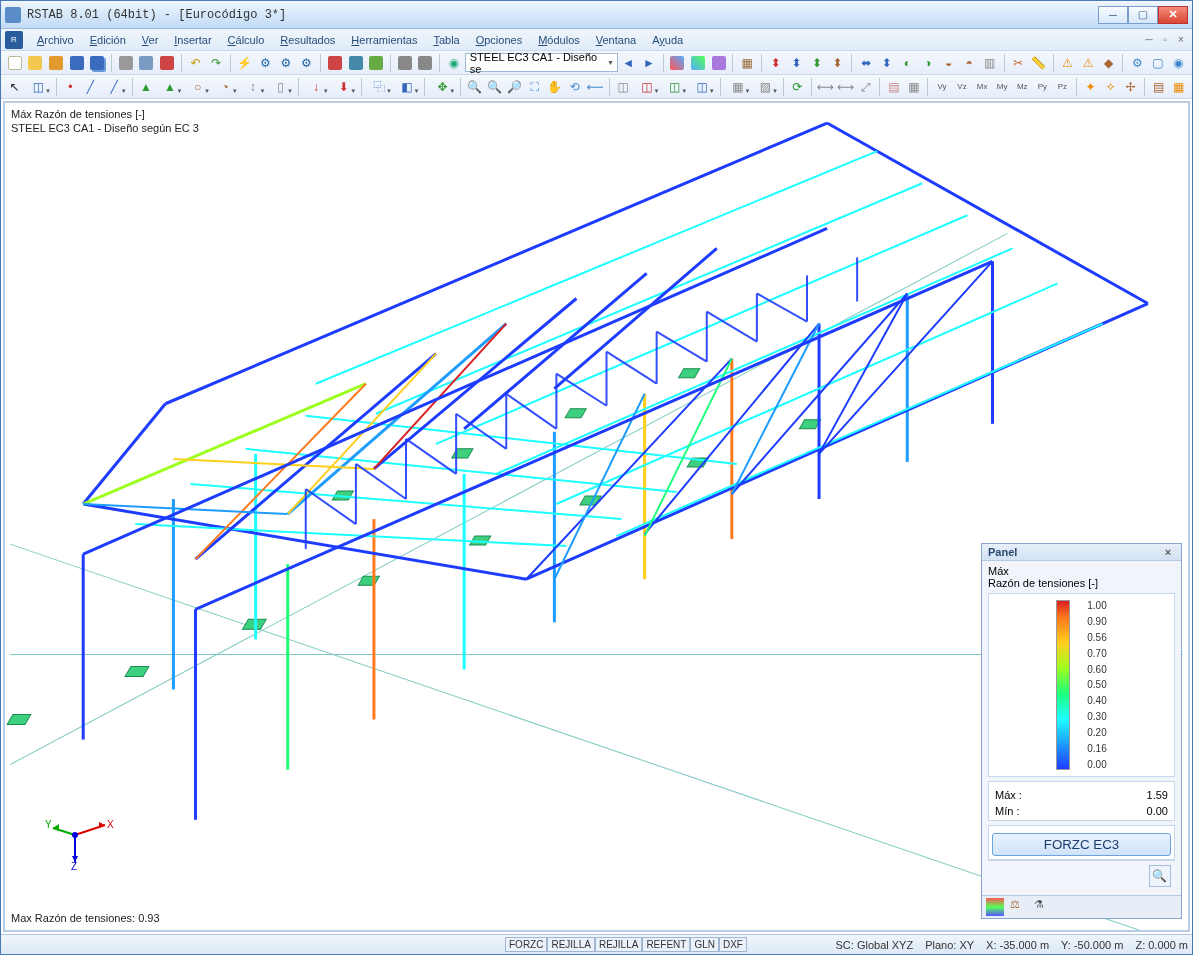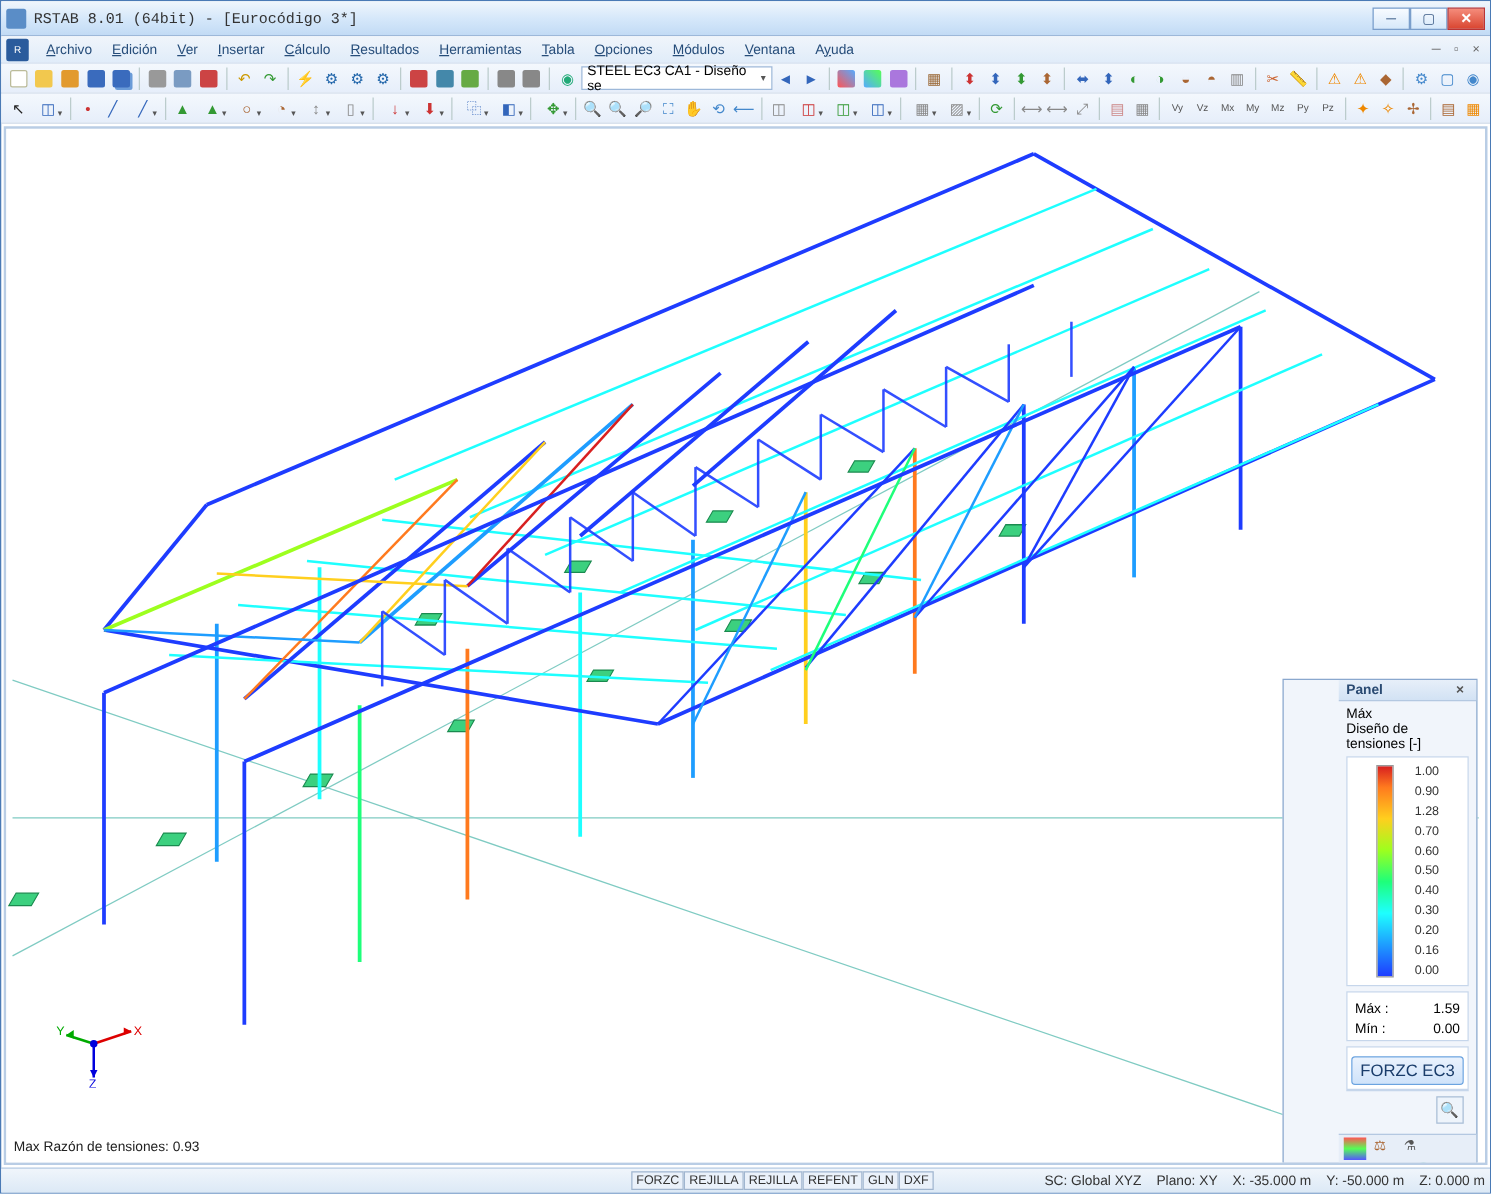--- a/index.html
+++ b/index.html
@@ -24,21 +24,21 @@
 .tb-sep { width: 1px; height: 18px; background: #bcc; margin: 0 3px; }
 .tb-combo { height: 19px; border: 1px solid #9db8d9; background: #fff; padding: 0 4px; font-size: 11px; display: flex; align-items: center; min-width: 150px; }
 .tb-combo::after { content: "▾"; margin-left: auto; font-size: 8px; color: #555; }
 .work-area { flex: 1; position: relative; background: #fff; overflow: hidden; border: 2px solid #b9cde5; margin: 2px; }
 .viewport { position: absolute; inset: 0; background: #fff; }
 .viewport .info-top { position: absolute; top: 4px; left: 6px; font-size: 11px; color: #222; line-height: 1.3; }
 .viewport .info-bottom { position: absolute; bottom: 6px; left: 6px; font-size: 11px; color: #222; }
 .axis-gizmo { position: absolute; bottom: 60px; left: 40px; width: 70px; height: 70px; }
 .dots-bg { position: absolute; inset: 0; background-image: radial-gradient(circle,#888 0.5px,transparent 0.5px); background-size: 22px 22px; opacity: 0.45; }
 .model-svg { position: absolute; inset: 0; }
-.panel { position: absolute; top: 440px; right: 6px; width: 156px; background: #f1f5fb; border: 1px solid #8aa8ce; font-size: 11px; padding-left: 44px; }
+.panel { position: absolute; top: 440px; right: 6px; width: 201px; background: #f1f5fb; border: 1px solid #8aa8ce; font-size: 11px; }
 .panel-title { background: linear-gradient(#e7eff9,#d2e2f4); padding: 2px 6px; font-weight: bold; color: #2a4a72; display: flex; align-items: center; border-bottom: 1px solid #b4c8e1; }
 .panel-title .pclose { margin-left: auto; width: 14px; text-align: center; color: #555; }
 .panel-body { padding: 4px 6px; }
 .panel-section { background: #fff; border: 1px solid #c6d6eb; margin-top: 4px; padding: 6px; }
 .legend-row { display: flex; align-items: center; justify-content: center; gap: 17px; }
 .legend-bar { width: 14px; height: 170px; background: linear-gradient(to bottom,#d82020 0%,#ff7a1e 10%,#ffcf1e 25%,#9dff1e 40%,#1eff7a 55%,#1effff 70%,#1e9dff 85%,#1e3cff 100%); border: 1px solid #999; }
 .legend-labels { display: flex; flex-direction: column; justify-content: space-between; height: 170px; font-size: 10px; color: #333; }
 .minmax { display: flex; justify-content: space-between; margin-top: 4px; font-size: 11px; }
 .steel-btn { display: block; width: 100%; margin-top: 4px; border: 1px solid #6aa3e0; background: linear-gradient(#eaf2fd,#cfe3fa); padding: 3px 0; text-align: center; color: #1a3d6b; border-radius: 3px; }
 .panel-bottom { display:flex; justify-content:flex-end; padding:4px; border-top:1px solid #c6d6eb; gap:4px;}
@@ -365,20 +365,24 @@
           <line x1="450" y1="310" x2="500" y2="345"></line>
           <line x1="500" y1="290" x2="550" y2="325"></line>
           <line x1="550" y1="270" x2="600" y2="302"></line>
           <line x1="600" y1="248" x2="650" y2="280"></line>
           <line x1="650" y1="228" x2="700" y2="258"></line>
           <line x1="700" y1="208" x2="750" y2="238"></line>
           <line x1="750" y1="190" x2="800" y2="218"></line>
         </g>
       </svg>
 
+      <div class="info-top">
+        <div>Máx Razón de tensiones [-]</div>
+        <div>STEEL EC3 CA1 - Diseño según EC 3</div>
+      </div>
       <div class="info-bottom">Max Razón de tensiones: 0.93</div>
 
       <svg class="axis-gizmo" viewBox="0 0 70 70">
         <line x1="30" y1="35" x2="60" y2="25" stroke="#d00" stroke-width="2"></line>
         <polygon points="60,25 54,22 54,28" fill="#d00"></polygon>
         <text x="62" y="28" font-size="10" fill="#d00">X</text>
         <line x1="30" y1="35" x2="8" y2="28" stroke="#0a0" stroke-width="2"></line>
         <polygon points="8,28 14,24 14,31" fill="#0a0"></polygon>
         <text x="0" y="28" font-size="10" fill="#0a0">Y</text>
         <line x1="30" y1="35" x2="30" y2="62" stroke="#00d" stroke-width="2"></line>
@@ -387,28 +391,28 @@
         <circle cx="30" cy="35" r="3" fill="#00d"></circle>
       </svg>
 
       <div class="panel">
         <div class="panel-title">
           <span>Panel</span>
           <span class="pclose">×</span>
         </div>
         <div class="panel-body">
           <div>Máx</div>
-          <div>Diseño de tensiones [-]</div>
+          <div>Razón de tensiones [-]</div>
           <div class="panel-section">
             <div class="legend-row">
               <div class="legend-bar"></div>
               <div class="legend-labels">
                 <span>1.00</span>
                 <span>0.90</span>
-                <span>1.28</span>
+                <span>0.56</span>
                 <span>0.70</span>
                 <span>0.60</span>
                 <span>0.50</span>
                 <span>0.40</span>
                 <span>0.30</span>
                 <span>0.20</span>
                 <span>0.16</span>
                 <span>0.00</span>
               </div>
             </div>

